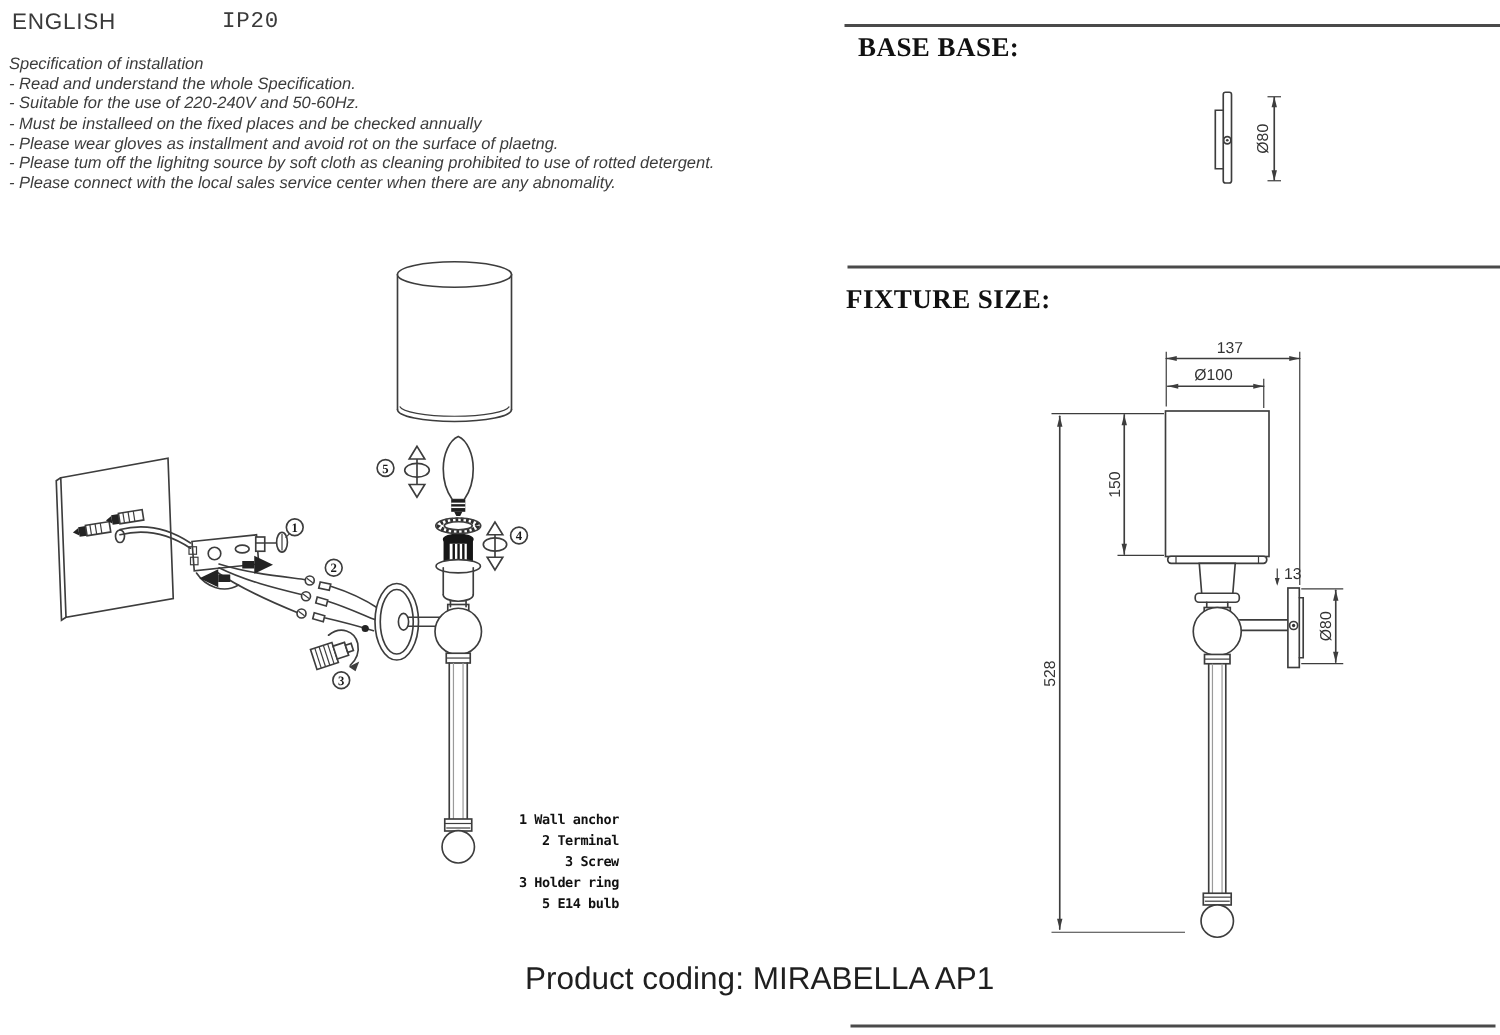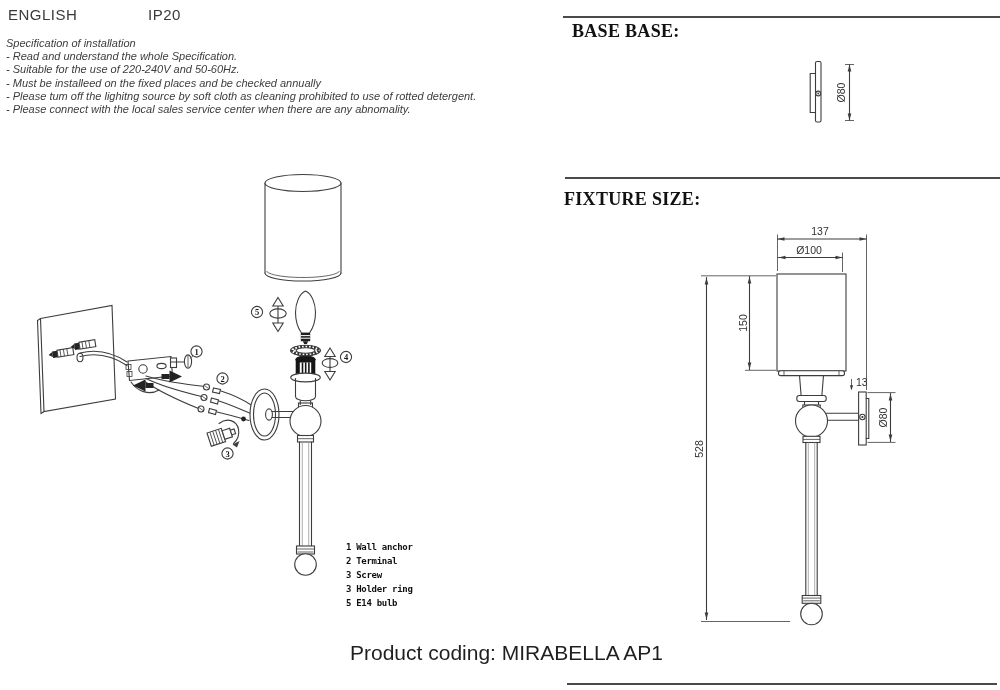--- a/index.html
+++ b/index.html
@@ -23,39 +23,40 @@
   .blk{fill:#232323;stroke:none;}
   .dtxt{font:10.5px "Liberation Sans",sans-serif;fill:#333;stroke:none;}
   .ctxt{font:bold 8.5px "Liberation Serif",serif;fill:#1a1a1a;stroke:none;}
 </style>
 </head>
 <body>
 
 <div class="page">
 
   <span class="abs hdr" style="left:8px;top:6px;">ENGLISH</span>
-  <span class="abs hdr" style="left:148px;top:6px;">IP20</span>
+  <span class="abs hdr" style="left:148px;top:6px;font-family:Liberation Mono, monospace;">IP20</span>
 
   <div class="abs spec" style="left:6px;top:37px;font-style:italic;">
     <div>Specification of installation</div>
     <div>- Read and understand the whole Specification.</div>
     <div>- Suitable for the use of 220-240V and 50-60Hz.</div>
     <div>- Must be installeed on the fixed places and be checked annually</div>
+    <div>- Please wear gloves as installment and avoid rot on the surface of plaetng.</div>
     <div>- Please tum off the lighitng source by soft cloth as cleaning prohibited to use of rotted detergent.</div>
     <div>- Please connect with the local sales service center when there are any abnomality.</div>
   </div>
 
   <div class="abs rule" style="left:563px;top:16px;width:437px;"></div>
   <div class="abs rule" style="left:565px;top:177px;width:435px;"></div>
   <div class="abs rule2" style="left:567px;top:683px;width:430px;"></div>
 
   <span class="abs sechead" style="left:572px;top:21px;">BASE BASE:</span>
   <span class="abs sechead" style="left:564px;top:189px;">FIXTURE SIZE:</span>
 
-  <div class="abs parts" style="left:346px;top:540px;">
+  <div class="abs parts" style="left:346px;top:540px;text-align:right;">
     <div>1 Wall anchor</div>
     <div>2 Terminal</div>
     <div>3 Screw</div>
     <div>3 Holder ring</div>
     <div>5 E14 bulb</div>
   </div>
 
   <span class="abs coding" style="left:350px;top:641px;">Product coding: MIRABELLA AP1</span>
 
   <svg width="1000" height="690" viewBox="0 0 1000 690">

